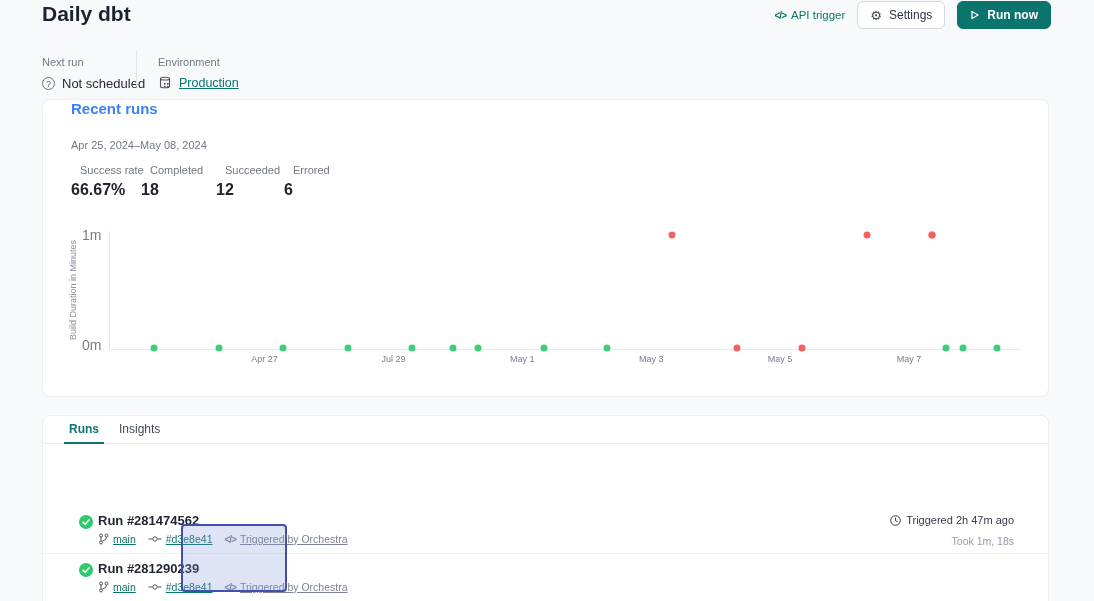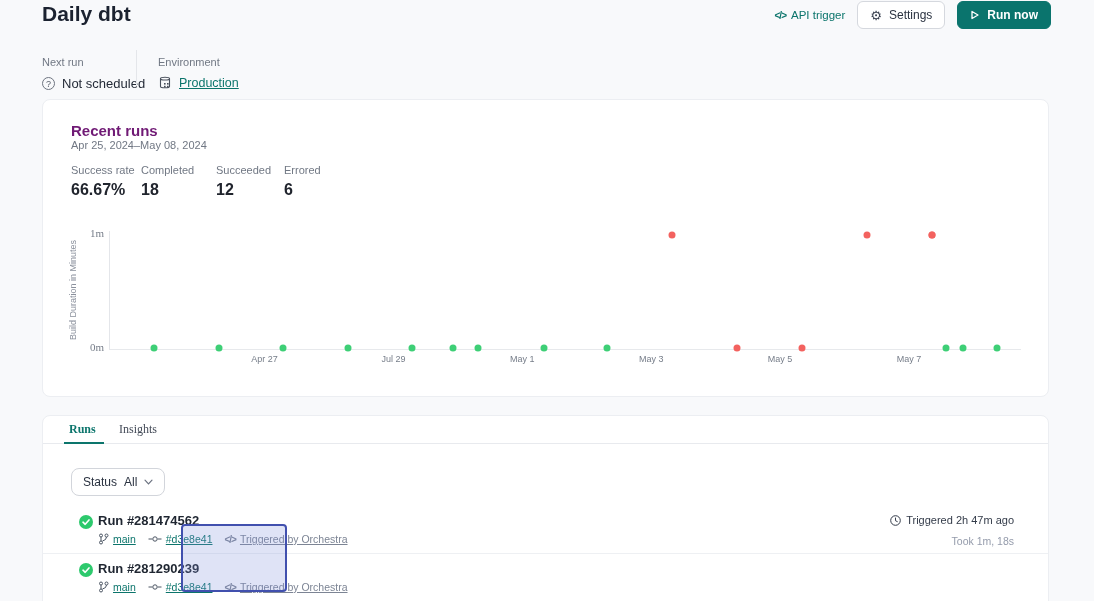--- a/index.html
+++ b/index.html
@@ -27,38 +27,38 @@
   .meta-value { margin-top:8px; display:flex; align-items:center; gap:7px; font-size:13px; color:#242b38; }
   .meta-divider { position:absolute; left:136px; top:50px; width:1px; height:36px; background:#e4e6ea; }
   .help-circle { width:13px; height:13px; border:1px solid #6d7480; border-radius:50%; font-size:9px; color:#555c68;
                  display:inline-flex; align-items:center; justify-content:center; }
   .env-link, .mini-link { color:#0c756c; text-decoration:underline; cursor:pointer; }
   .env-link { font-size:12.5px; }
   
   .card { position:absolute; left:42px; width:1007px; background:#fff; border:1px solid #eceef2; border-radius:8px; }
   .card-recent { top:99px; height:298px; }
   .card-runs { top:415px; height:210px; }
-  .card-title { position:absolute; left:28px; top:22px; font-size:15px; font-weight:700; color:#701a75; }
+  .card-title { position:absolute; left:28px; top:0; font-size:15px; font-weight:700; color:#3b82f6; }
   .date-range { position:absolute; left:28px; top:39px; font-size:11px; color:#717884; }
   .stat { position:absolute; top:64px; }
-  .stat .s-label { font-size:11px; color:#717884; }
+  .stat .s-label { font-size:11px; color:#717884;margin-left:9px; }
   .stat .s-value { margin-top:5px; font-size:16px; font-weight:700; color:#20242d; }
   .stat-0 { left:28px; } .stat-1 { left:98px; } .stat-2 { left:173px; } .stat-3 { left:241px; }
   
   .plot { position:absolute; left:66px; top:131px; width:912px; height:119px;
           border-left:1px solid #e4e6ea; border-bottom:1px solid #e7e9ec; }
-  .ytick { position:absolute; left:-28px; width:22px; text-align:right; font-size:11px; color:#767d89;font-family:Liberation Serif, serif; }
+  .ytick { position:absolute; left:-28px; width:22px; text-align:left; font-size:14px; color:#767d89; }
   .ytick-top { top:-4px; } .ytick-bottom { bottom:-4px; }
   .ylabel { position:absolute; left:-37px; top:50%; transform:translate(-50%,-50%) rotate(-90deg);
             font-size:9px; color:#8a909c; white-space:nowrap; }
   .xtick { position:absolute; top:calc(100% + 5px); transform:translateX(-50%); font-size:9px; color:#767d89; white-space:nowrap; }
   .dot { position:absolute; width:7px; height:7px; border-radius:50%; transform:translate(-50%,50%); }
   
   .tabs { position:absolute; left:0; top:0; width:100%; height:28px; border-bottom:1px solid #e8eaee; }
-  .tab { position:absolute; top:6px; font-size:12px; color:#434a57; cursor:pointer;font-family:Liberation Serif, serif; }
+  .tab { position:absolute; top:6px; font-size:12px; color:#434a57; cursor:pointer; }
   .tab-active { color:#0c756c; font-weight:700; }
   .tab-runs { left:26px; }
   .tab-insights { left:76px; }
   .tab-underline { position:absolute; left:21px; top:26px; width:40px; height:2px; background:#0c756c; }
   .status-filter { position:absolute; left:28px; top:52px; height:28px; display:inline-flex; align-items:center; gap:7px;
                    padding:0 11px; border:1px solid #d2d5db; border-radius:8px; background:#fff; font-size:12px; color:#2a3240; cursor:pointer; }
   .run-row { position:absolute; left:0; width:100%; height:48px; border-bottom:1px solid #eef0f3; }
   .run-row-0 { top:90px; } .run-row-1 { top:138px; }
   .run-status-icon { position:absolute; left:36px; top:9px; width:14px; height:14px; }
   .run-title { position:absolute; left:55px; top:7px; font-size:13px; font-weight:700; color:#1f2631; }
@@ -171,27 +171,20 @@
     </div>
 </section>
 
 <section class="card card-runs">
   <div class="tabs">
     <span class="tab tab-active tab-runs">Runs</span>
     <span class="tab tab-insights">Insights</span>
     <span class="tab-underline"></span>
   </div>
 
-  <button class="status-filter">
-    <span>Status</span>
-    <span>All</span>
-    <svg width="9" height="6" viewBox="0 0 9 6">
-      <path d="M1 1.2 L4.5 4.8 L8 1.2" fill="none" stroke="#6b7280" stroke-width="1.2" stroke-linecap="round"></path>
-    </svg>
-  </button>
 
   <div class="run-row run-row-0">
     <svg class="run-status-icon" viewBox="0 0 14 14">
       <circle cx="7" cy="7" r="7" fill="#2dc96d"></circle>
       <path d="M4 7.2 L6.2 9.3 L10 4.9" fill="none" stroke="#fff" stroke-width="1.6" stroke-linecap="round" stroke-linejoin="round"></path>
     </svg>
     <div class="run-title">Run #281474562</div>
     <div class="run-subrow">
       <span class="sub-item">
         <svg width="11" height="12" viewBox="0 0 11 12">

